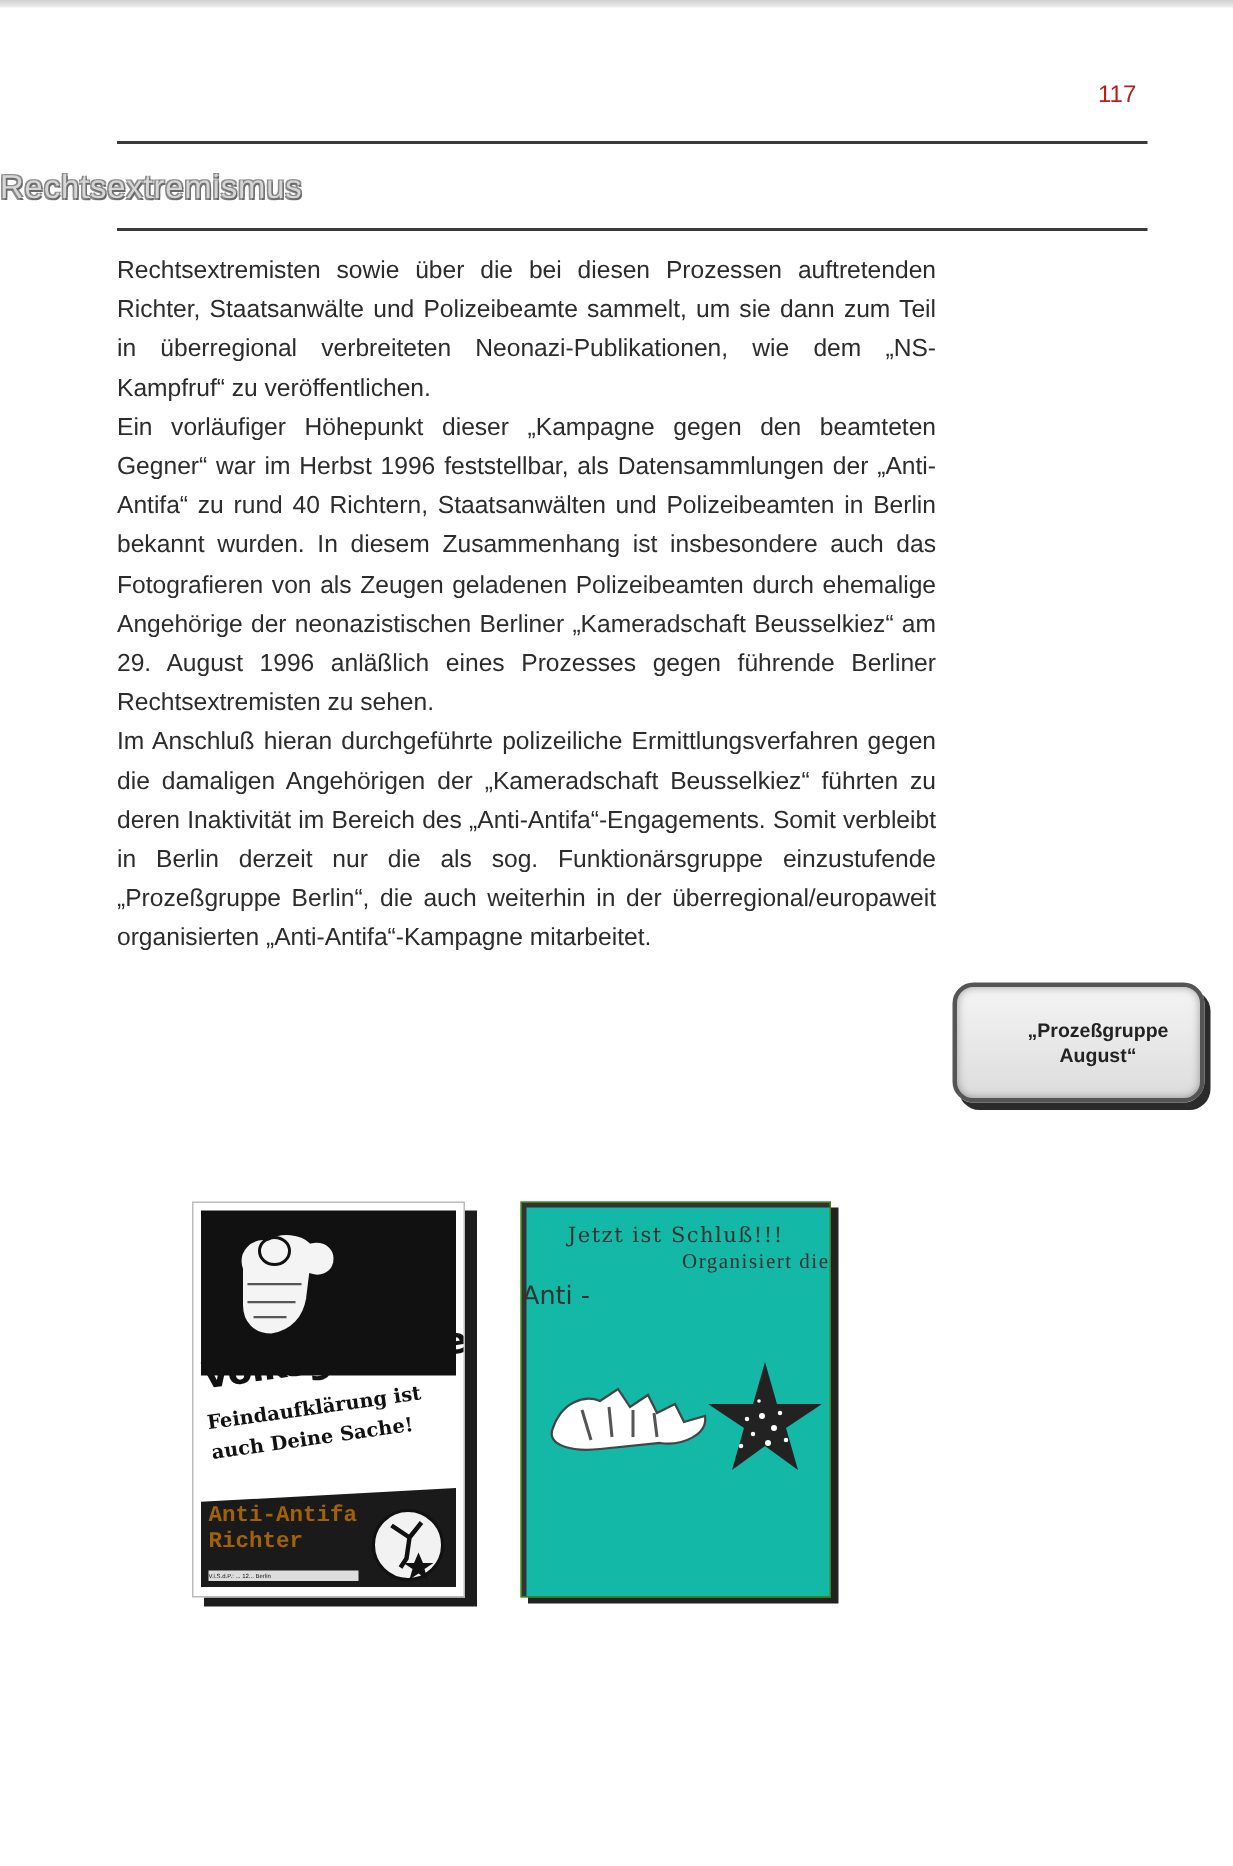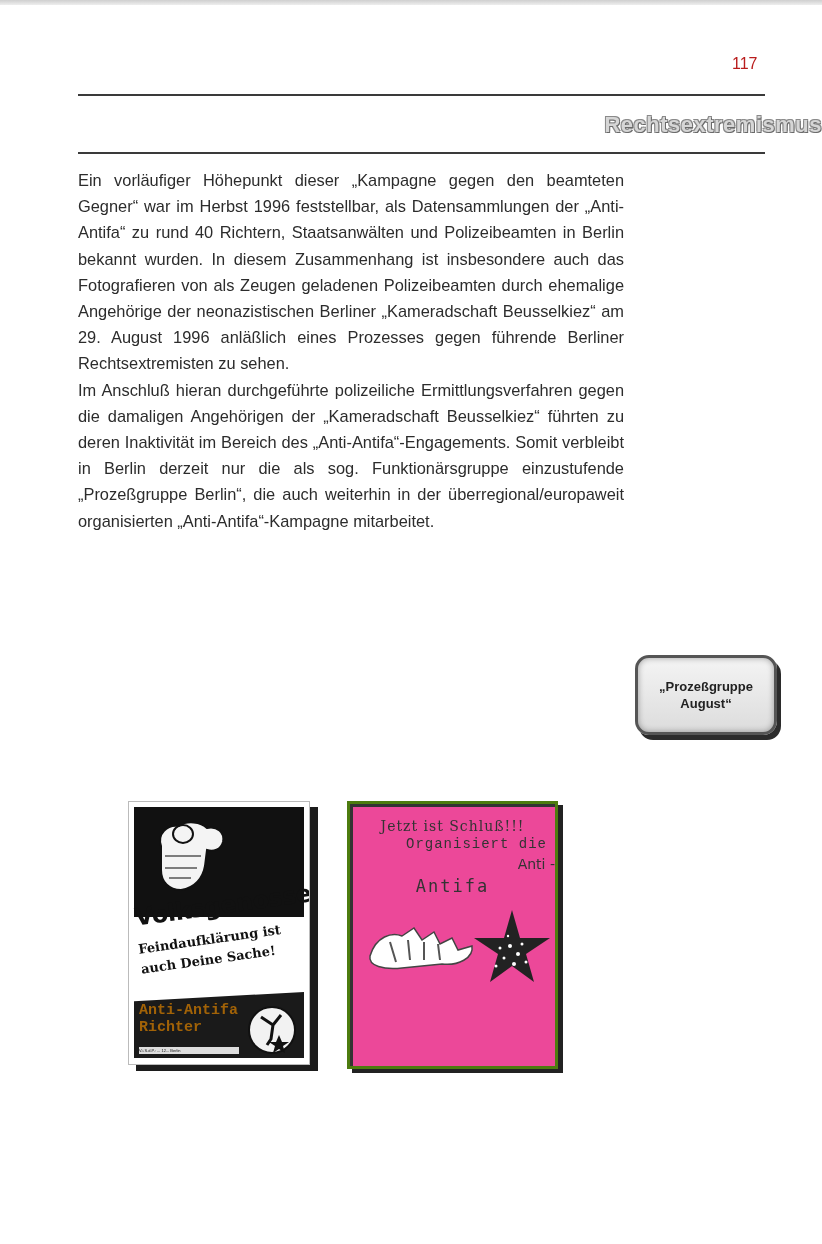--- a/index.html
+++ b/index.html
@@ -17,40 +17,40 @@
       position: absolute; left: 732px; top: 55px;
       font-size: 16px; color: #b91c1c;
     }
     .rule {
       position: absolute; left: 78px; width: 687px; height: 2px;
       background: #3a3a3a;
     }
     .rule.top { top: 94px; }
     .rule.bottom { top: 152px; }
     .heading {
-      position: absolute; left: 0; width: 822px; top: 112px; text-align: right;
-      font-size: 22px; font-weight: bold; letter-spacing: 0.5px;
+      position: absolute; left: 0; width: 822px; top: 112px; text-align: left;
+      font-size: 22px; font-weight: normal; letter-spacing: 0.5px;
       color: #d6d6d6;
       text-shadow: 1px 1px 0 #6a6a6a, -1px -1px 0 #8a8a8a, 1px -1px 0 #8a8a8a, -1px 1px 0 #8a8a8a;
     }
     .body-text {
       position: absolute; left: 78px; top: 167px; width: 546px;
       font-size: 16.4px; line-height: 26.2px;
       text-align: justify; color: #2c2c2c;
     }
     .body-text p { margin: 0; }
     .margin-note {
       position: absolute; left: 635px; top: 655px; width: 136px; height: 74px;
       border-radius: 14px;
       border: 3px solid #555;
       box-shadow: 4px 5px 0 #2b2b2b, inset 0 0 6px rgba(0,0,0,0.35);
       background: linear-gradient(#f4f4f4, #dcdcdc);
       display: flex; align-items: center; justify-content: center;
       text-align: center;
-      font-size: 13px; font-weight: bold; line-height: 17px; color: #222;
+      font-size: 13px; font-weight: bold; line-height: 17px; color: #222; padding-left: 26px;
     }
     .margin-note span { display: block; }
 
     
     .flyer1 {
       position: absolute; left: 128px; top: 801px; width: 180px; height: 262px;
       background: #fff; border: 1px solid #bbb;
       box-shadow: 8px 6px 0 #1c1c1c;
       overflow: hidden;
     }
@@ -88,36 +88,36 @@
       background: #ddd; font-size: 4px; line-height: 7px; color: #111; overflow: hidden;
       white-space: nowrap;
     }
     .flyer1 .emblem {
       position: absolute; left: 118px; top: 203px; width: 50px; height: 50px;
     }
 
     
     .flyer2 {
       position: absolute; left: 347px; top: 801px; width: 205px; height: 262px;
-      background: #ec4899;
-      border: 3px solid #4d7c0f;
+      background: #14b8a6;
+      border: 1px solid #4d7c0f;
       box-shadow: 5px 4px 0 #222, inset 3px 3px 0 #333;
       overflow: hidden;
     }
     .flyer2 .line1 {
       position: absolute; left: 0; width: 205px; top: 14px; text-align: center;
       font-family: "DejaVu Serif", serif; font-size: 14px; letter-spacing: 1px; color: #333;
     }
     .flyer2 .line2 {
-      position: absolute; left: 0; width: 205px; top: 32px; text-align: center;
-      font-family: Liberation Mono, monospace; font-size: 14px; letter-spacing: 1px; color: #333; margin-left: 24px;
+      position: absolute; left: 0; width: 205px; top: 32px; text-align: right;
+      font-family: Liberation Serif, serif; font-size: 14px; letter-spacing: 1px; color: #333;
     }
     .flyer2 .line3 {
-      position: absolute; left: 0; width: 205px; top: 52px; text-align: right;
-      font-family: "DejaVu Sans", sans-serif; font-size: 14px; color: #333;
+      position: absolute; left: 0; width: 205px; top: 52px; text-align: left;
+      font-family: "DejaVu Sans", sans-serif; font-size: 17px; color: #333;
     }
     .flyer2 .line4 {
       position: absolute; left: 0; width: 205px; top: 72px; text-align: center;
       font-family: "DejaVu Sans Mono", monospace; font-size: 17px; letter-spacing: 2px; color: #333;
     }
     .flyer2 .graffiti {
       position: absolute; left: 12px; top: 102px; width: 190px; height: 80px;
     }
   </style>
 </head>
@@ -125,20 +125,21 @@
 
 <div class="top-edge"></div>
 
 <div class="page-number">117</div>
 
 <div class="rule top"></div>
 <div class="heading">Rechtsextremismus</div>
 <div class="rule bottom"></div>
 
 <div class="body-text">
+  <p>Rechtsextremisten sowie über die bei diesen Prozessen auftretenden Richter, Staatsanwälte und Polizeibeamte sammelt, um sie dann zum Teil in überregional verbreiteten Neonazi-Publikationen, wie dem „NS-Kampfruf“ zu veröffentlichen.</p>
   <p>Ein vorläufiger Höhepunkt dieser „Kampagne gegen den beamteten Gegner“ war im Herbst 1996 feststellbar, als Datensammlungen der „Anti-Antifa“ zu rund 40 Richtern, Staatsanwälten und Polizeibeamten in Berlin bekannt wurden. In diesem Zusammenhang ist insbesondere auch das Fotografieren von als Zeugen geladenen Polizeibeamten durch ehemalige Angehörige der neonazistischen Berliner „Kameradschaft Beusselkiez“ am 29. August 1996 anläßlich eines Prozesses gegen führende Berliner Rechtsextremisten zu sehen.</p>
   <p>Im Anschluß hieran durchgeführte polizeiliche Ermittlungsverfahren gegen die damaligen Angehörigen der „Kameradschaft Beusselkiez“ führten zu deren Inaktivität im Bereich des „Anti-Antifa“-Engagements. Somit verbleibt in Berlin derzeit nur die als sog. Funktionärsgruppe einzustufende „Prozeßgruppe Berlin“, die auch weiterhin in der überregional/europaweit organisierten „Anti-Antifa“-Kampagne mitarbeitet.</p>
 </div>
 
 <div class="margin-note">
   <div>
     <span>„Prozeßgruppe</span>
     <span>August“</span>
   </div>
 </div>
@@ -165,21 +166,20 @@
     <circle cx="25" cy="25" r="23" fill="#f2f2f2" stroke="#111" stroke-width="2"></circle>
     <path d="M14 12 L26 20 L24 34 L20 40 M26 20 L34 10" stroke="#111" stroke-width="3" fill="none"></path>
     <polygon points="32,30 35,37 42,37 36,41 38,48 32,44 26,48 28,41 22,37 29,37" fill="#111"></polygon>
   </svg>
 </div>
 
 <div class="flyer2">
   <div class="line1">Jetzt ist Schluß!!!</div>
   <div class="line2">Organisiert die</div>
   <div class="line3">Anti -</div>
-  <div class="line4">Antifa</div>
   <svg class="graffiti" viewBox="0 0 190 80">
     <path d="M8 50 C14 30 30 26 40 30 L52 22 L60 34 L72 26 L78 38 L90 32 L96 44 L110 40 C112 52 96 60 80 58 L40 62 C22 64 6 60 8 50 Z" fill="#fff" stroke="#444" stroke-width="1.5"></path>
     <path d="M28 36 L34 56 M46 34 L48 54 M62 36 L62 54 M76 38 L78 54" stroke="#555" stroke-width="2"></path>
     <polygon points="150,4 158,32 188,32 164,48 172,76 150,60 128,76 136,48 112,32 142,32" fill="#222"></polygon>
     <g fill="#fff">
       <circle cx="148" cy="40" r="2"></circle>
         <circle cx="156" cy="48" r="2"></circle>
         <circle cx="142" cy="52" r="1.5"></circle>
       <circle cx="160" cy="38" r="1.5"></circle>
         <circle cx="138" cy="42" r="1.5"></circle>

